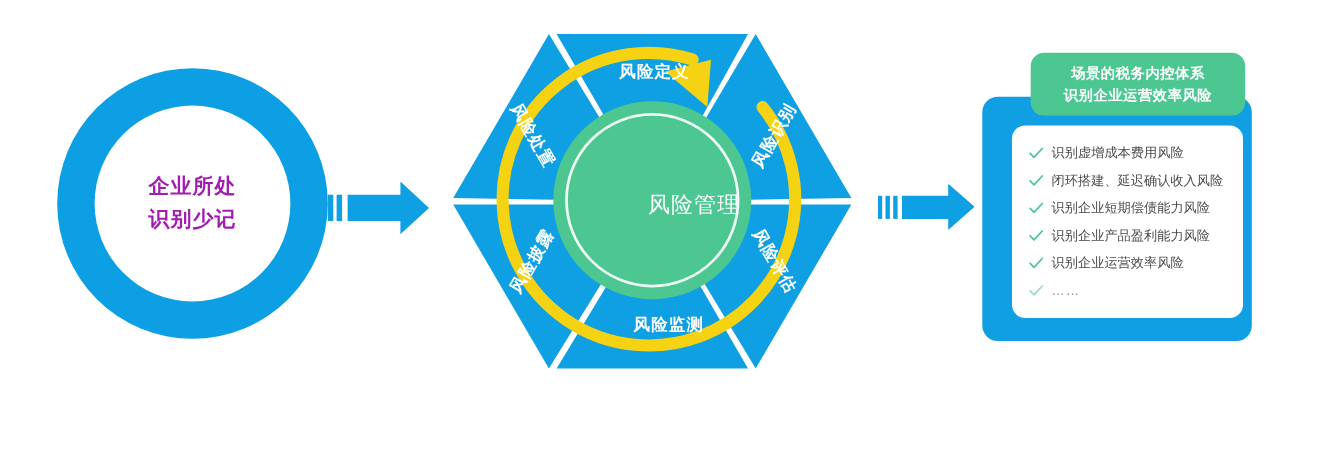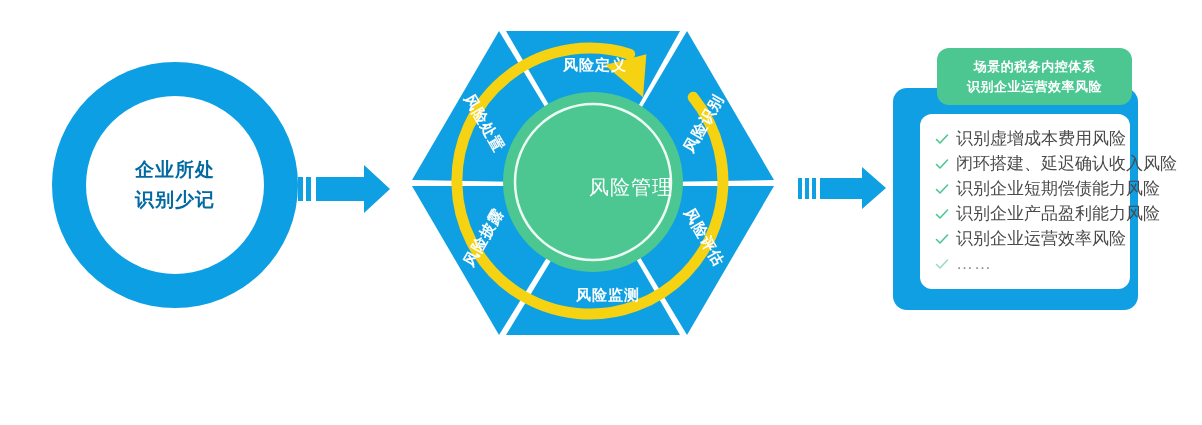--- a/index.html
+++ b/index.html
@@ -43,21 +43,21 @@
     width: 178px;
     height: 178px;
     border-radius: 50%;
     background: #ffffff;
     display: flex;
     flex-direction: column;
     align-items: center;
     justify-content: center;
   }
   .ring-label {
-    color: #0369a1;
+    color: #a21caf;
     font-size: 19px;
     font-weight: bold;
     line-height: 30px;
     letter-spacing: 1px;
     text-align: center;
     white-space: nowrap;
   }
 
   
   .arrow {
@@ -165,21 +165,21 @@
   }
   .check-icon {
     flex: 0 0 auto;
     width: 16px;
     height: 16px;
     margin-right: 6px;
     display: block;
   }
   .check-text {
     color: #4a4a4a;
-    font-size: 17px;
+    font-size: 12px;
     line-height: 16px;
     white-space: nowrap;
   }
   .check-text.ellipsis {
     color: #8d8d8d;
     letter-spacing: 1px;
   }
 </style>
 </head>
 <body>

